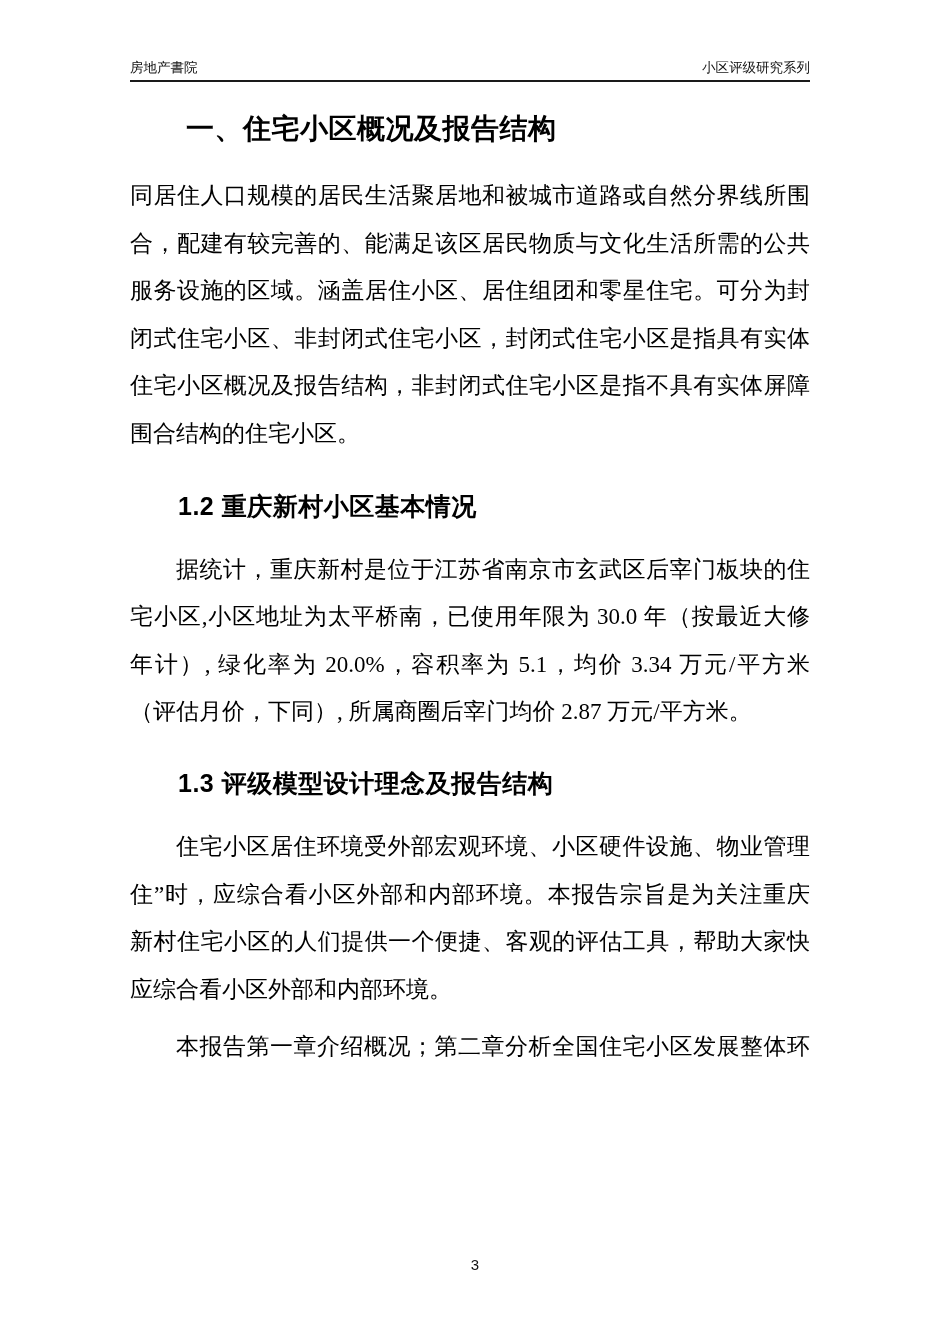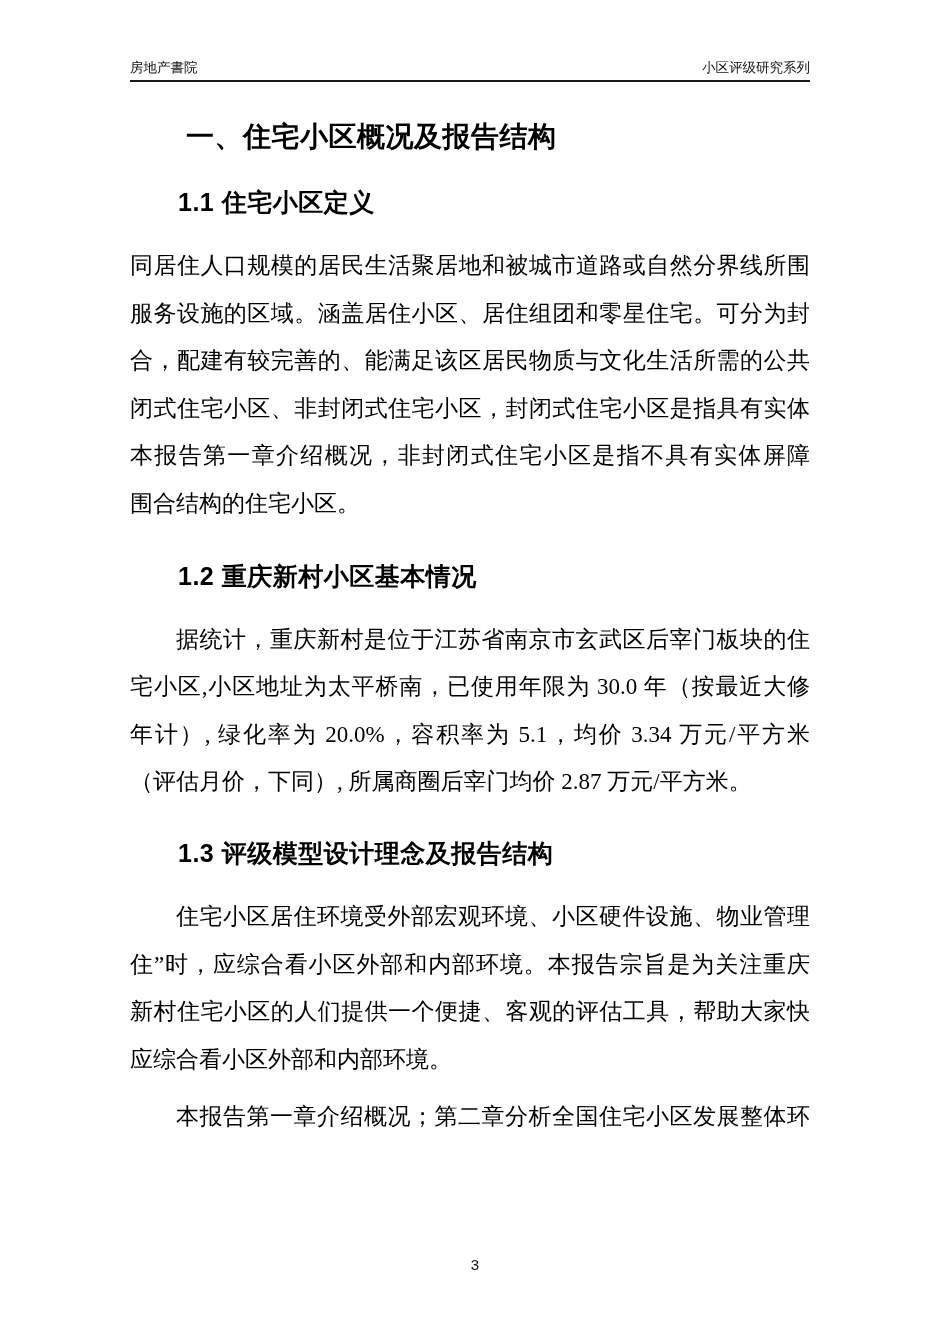--- a/index.html
+++ b/index.html
@@ -30,21 +30,21 @@
     border-bottom: 2.5px solid #1a1a1a;
     font-family: "Liberation Sans", "DejaVu Sans", sans-serif;
     font-size: 13.5px;
     line-height: 15px;
     color: #111;
   }
   
   .content {
     position: absolute;
     left: 130px;
-    top: 89px;
+    top: 81px;
     width: 680px;
   }
   .doc-title {
     margin: 31px 0 0 0;
     padding-left: 56px;
     font-family: "Liberation Sans", "DejaVu Sans", sans-serif;
     font-weight: 700;
     font-size: 28px;
     line-height: 34px;
     letter-spacing: 0.5px;
@@ -96,27 +96,26 @@
 
   <header class="page-header">
     <span>房地产書院</span>
     <span>小区评级研究系列</span>
   </header>
 
   <main class="content">
 
     <h1 class="doc-title">一、住宅小区概况及报告结构</h1>
 
-    <h2 class="section-heading">1.1 住宅小区定义</h2>
     <div class="para">
       <div class="line">同居住人口规模的居民生活聚居地和被城市道路或自然分界线所围</div>
+      <div class="line">合，配建有较完善的、能满足该区居民物质与文化生活所需的公共</div>
       <div class="line">服务设施的区域。涵盖居住小区、居住组团和零星住宅。可分为封</div>
-      <div class="line">合，配建有较完善的、能满足该区居民物质与文化生活所需的公共</div>
       <div class="line">闭式住宅小区、非封闭式住宅小区，封闭式住宅小区是指具有实体</div>
-      <div class="line">本报告第一章介绍概况，非封闭式住宅小区是指不具有实体屏障</div>
+      <div class="line">住宅小区概况及报告结构，非封闭式住宅小区是指不具有实体屏障</div>
       <div class="line last">围合结构的住宅小区。</div>
     </div>
 
     <h2 class="section-heading">1.2 重庆新村小区基本情况</h2>
     <div class="para">
       <div class="line indent">据统计，重庆新村是位于江苏省南京市玄武区后宰门板块的住</div>
       <div class="line">宅小区,小区地址为太平桥南，已使用年限为 30.0 年（按最近大修</div>
       <div class="line">年计）, 绿化率为 20.0%，容积率为 5.1，均价 3.34 万元/平方米</div>
       <div class="line last">（评估月价，下同）, 所属商圈后宰门均价 2.87 万元/平方米。</div>
     </div>

